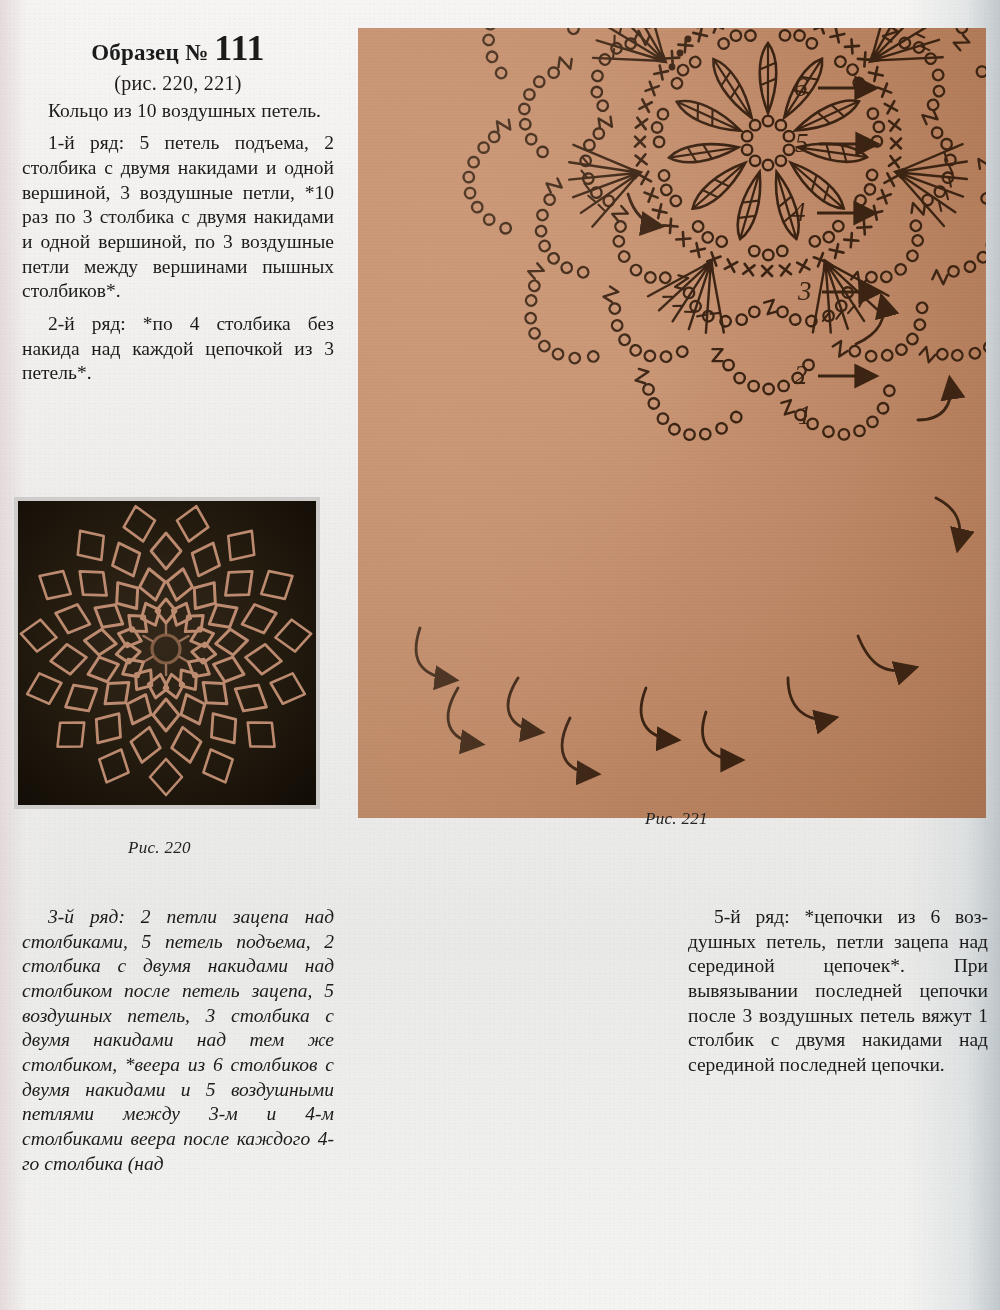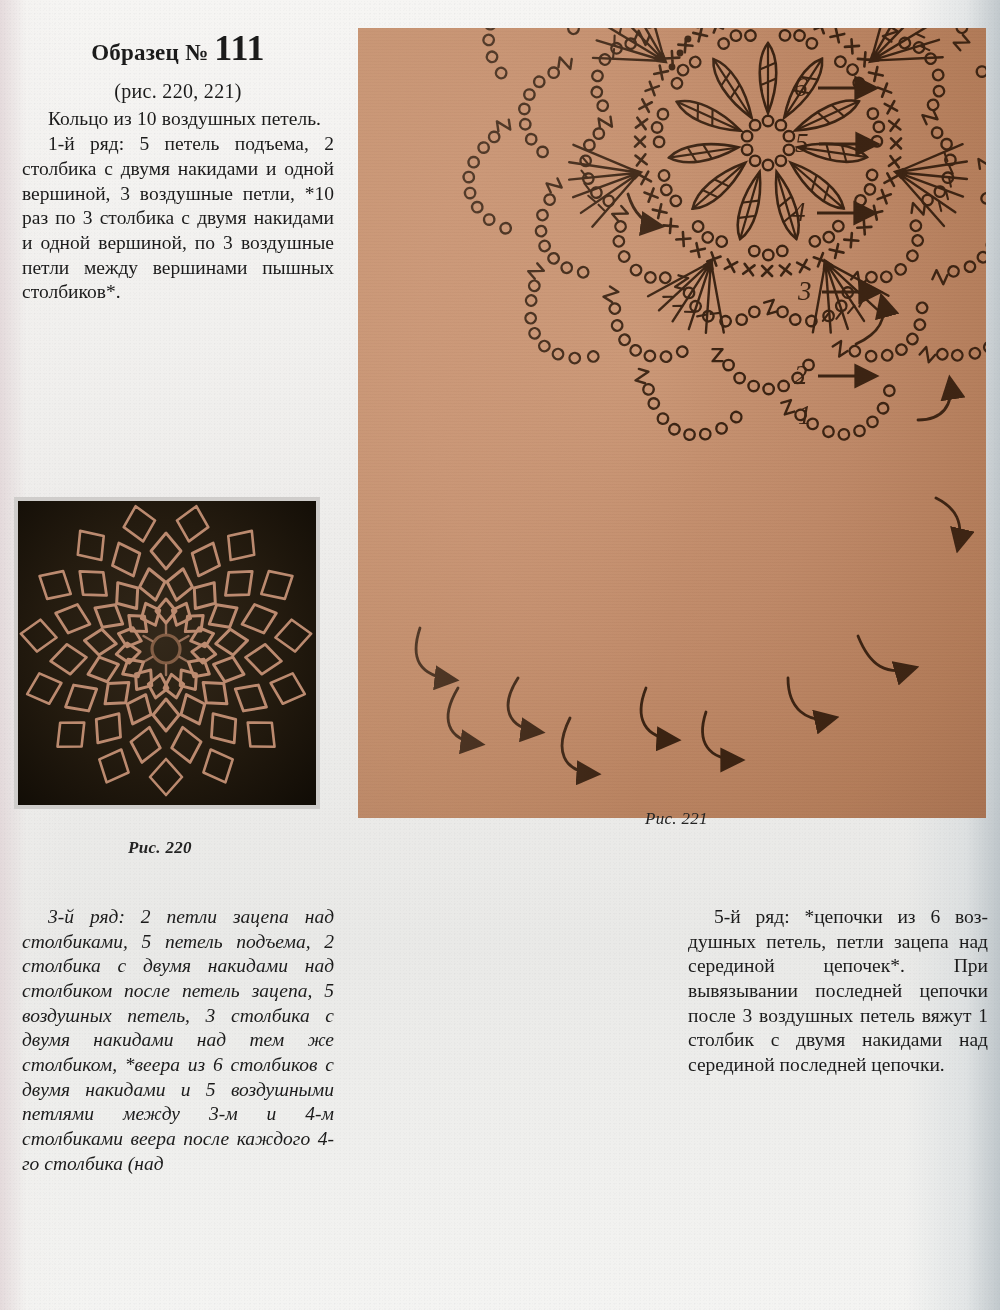--- a/index.html
+++ b/index.html
@@ -35,32 +35,32 @@
     text-align:center;
     font-weight:bold;
     font-size:23px;
     letter-spacing:.2px;
     line-height:1.05;
   }
   .sample-title .num{ font-size:36px; }
   .sample-sub{
     text-align:center;
     font-size:20px;
-    margin-top:12px;
+    margin-top:4px;
     letter-spacing:.3px;
   }
   .body-par{
     font-size:19.5px;
     line-height:1.265;
     text-align:justify;
     text-indent:26px;
     margin-top:4px;
     word-spacing:.4px;
   }
-  .body-par.tight{margin-top:1px;}
+  .body-par.tight{margin-top:8px;}
 
   
   .photo-wrap{
     position:absolute;left:14px;top:497px;width:306px;height:312px;
     background:#cfcdcb;
     padding:0;
   }
   .photo{
     position:absolute;left:4px;top:4px;width:298px;height:304px;
     background:
@@ -85,21 +85,21 @@
 
   
   .cap{
     position:absolute;
     font-family:"Liberation Serif", serif;
     font-style:italic;
     font-size:17px;
     color:#232323;
     letter-spacing:.3px;
   }
-  .cap-220{left:128px;top:838px;font-weight:bold;}
+  .cap-220{left:128px;top:838px;}
   .cap-221{left:645px;top:809px;}
 
   
   .bottom{
     position:absolute;left:0;top:905px;width:1000px;height:330px;
   }
   .bcol{
     position:absolute;top:0;
     color:#1b1b1b;
     font-size:19.5px;
@@ -119,20 +119,21 @@
 
 <div class="col-left-top">
   <div class="sample-title">
     <span>Образец №</span>
     <span class="num">111</span>
   </div>
   <div class="sample-sub">(рис. 220, 221)</div>
 
   <div class="body-par">Кольцо из 10 воздушных пе­тель.</div>
   <div class="body-par tight">1-й ряд: 5 петель подъема, 2 столбика с двумя накидами и одной вершиной, 3 воздушные петли, *10 раз по 3 столбика с двумя накидами и одной вер­шиной, по 3 воздушные петли между вершинами пышных столбиков*.</div>
+  <div class="body-par tight">2-й ряд: *по 4 столбика без накида над каждой цепочкой из 3 петель*.</div>
 </div>
 
 <div class="photo-wrap">
   <div class="photo">
     <svg viewBox="0 0 298 304" width="298" height="304">
       <defs>
         <radialGradient id="pg" cx="48%" cy="46%" r="72%">
           <stop offset="0%" stop-color="#33281a"></stop>
           <stop offset="55%" stop-color="#241b0f"></stop>
           <stop offset="100%" stop-color="#120d06"></stop>

